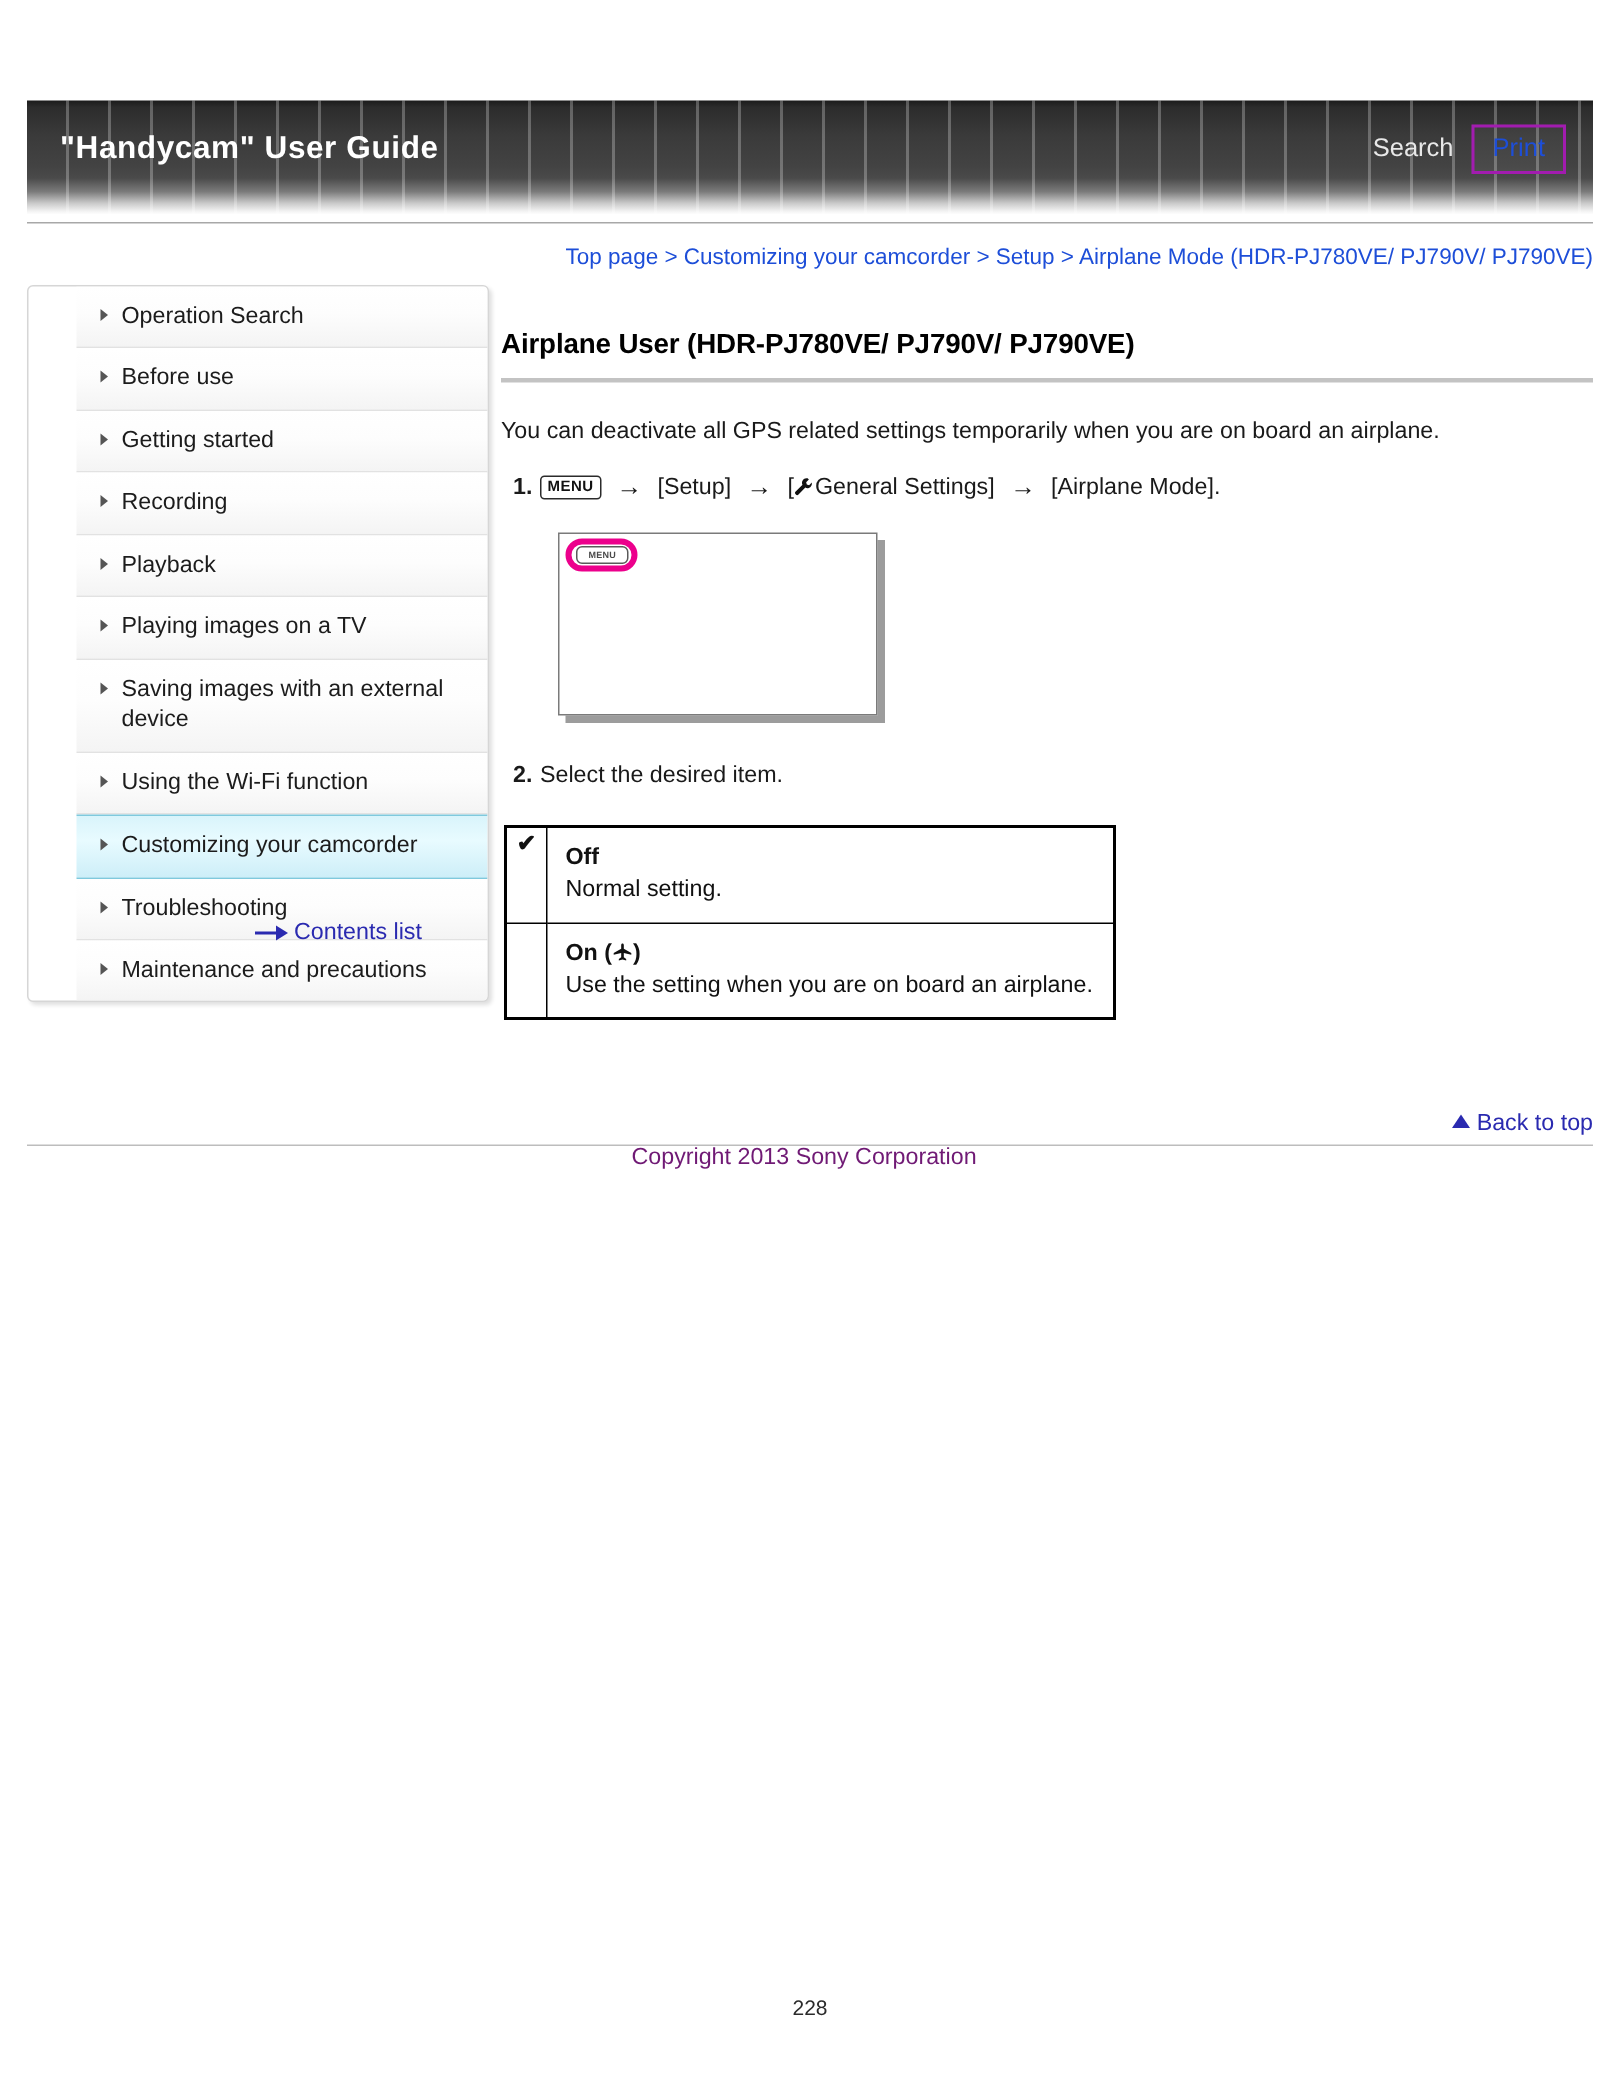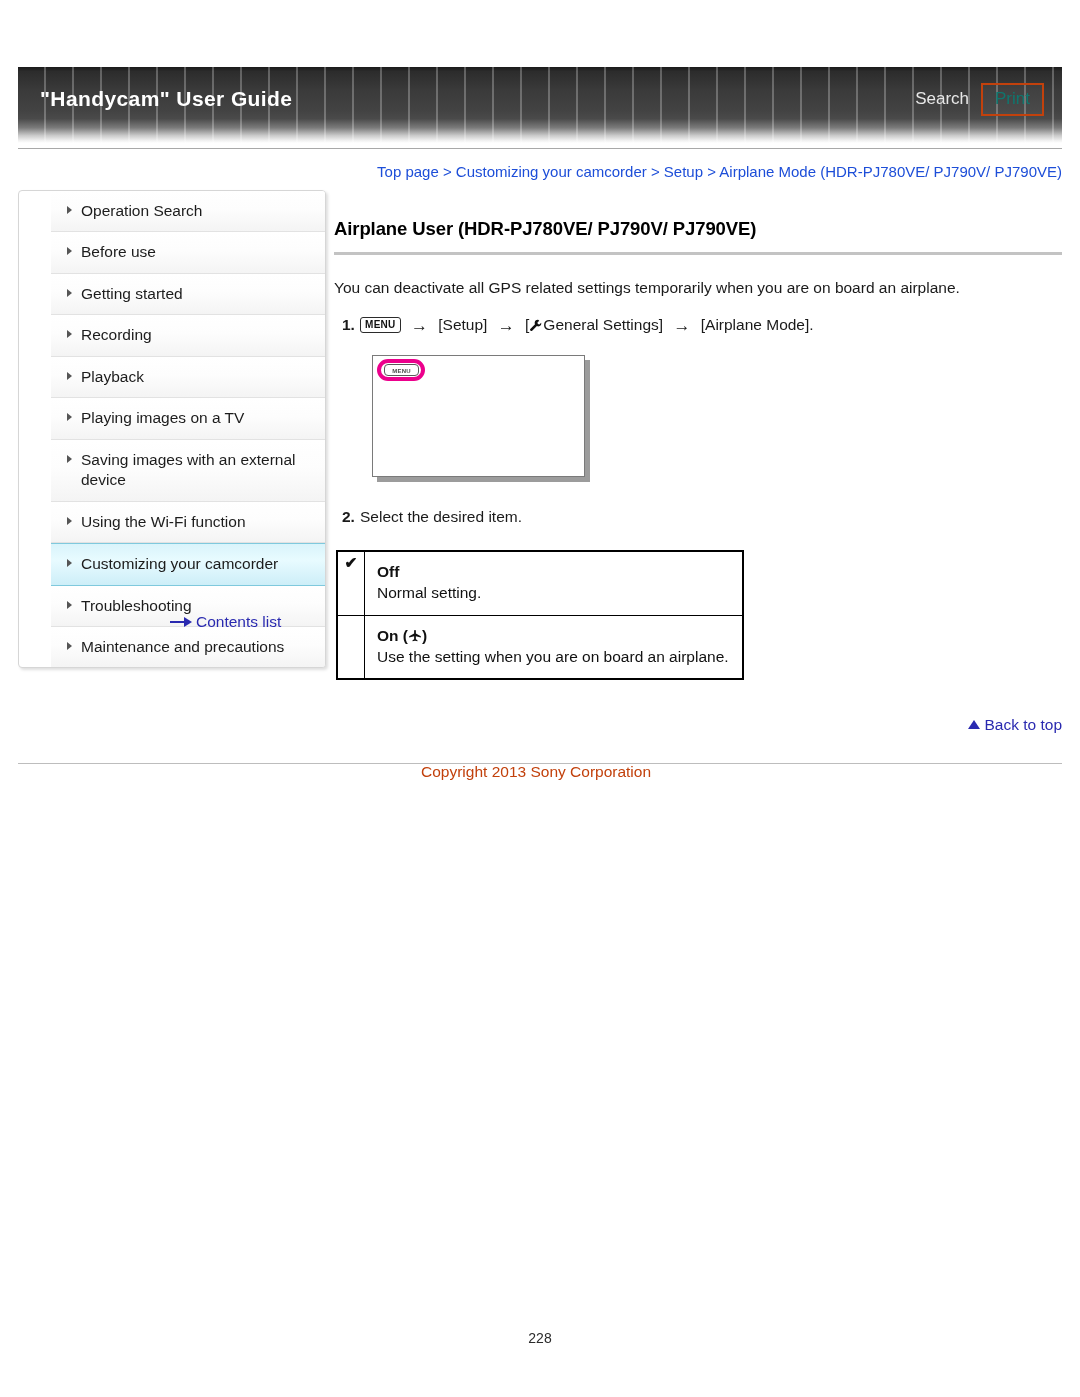--- a/index.html
+++ b/index.html
@@ -62,22 +62,22 @@
     align-items: center;
     gap: 12px;
   }
   .banner-link {
     color: #e8e8e8;
     font-size: 17px;
     text-decoration: none;
     white-space: nowrap;
   }
   .banner-btn {
-    border: 2px solid #c2410c;
-    color: #0f766e;
+    border: 2px solid #a21caf;
+    color: #1d4ed8;
     font-size: 17px;
     padding: 4px 12px 5px 12px;
     background: rgba(255,255,255,0.04);
     white-space: nowrap;
     line-height: 1.15;
   }
   .header-rule {
     position: absolute;
     left: 18px;
     top: 148px;
@@ -329,21 +329,21 @@
     display: inline-block;
     width: 14px;
     height: 14px;
     vertical-align: -2px;
   }
 
   
   .back-top {
     position: absolute;
     left: 18px;
-    top: 716px;
+    top: 740px;
     width: 1044px;
     text-align: right;
     font-size: 15.5px;
     color: #2a2ab0;
     text-decoration: none;
     white-space: nowrap;
   }
   .tri-up {
     display: inline-block;
     width: 0; height: 0;
@@ -359,21 +359,21 @@
     top: 763px;
     width: 1044px;
     height: 1px;
     background: #bdbdbd;
   }
   .copyright {
     position: absolute;
     left: 421px;
     top: 763px;
     font-size: 15.5px;
-    color: #c2410c;
+    color: #701a75;
     white-space: nowrap;
   }
   .page-number {
     position: absolute;
     left: 0;
     top: 1330px;
     width: 1080px;
     text-align: center;
     font-size: 14px;
     color: #2b2b2b;

